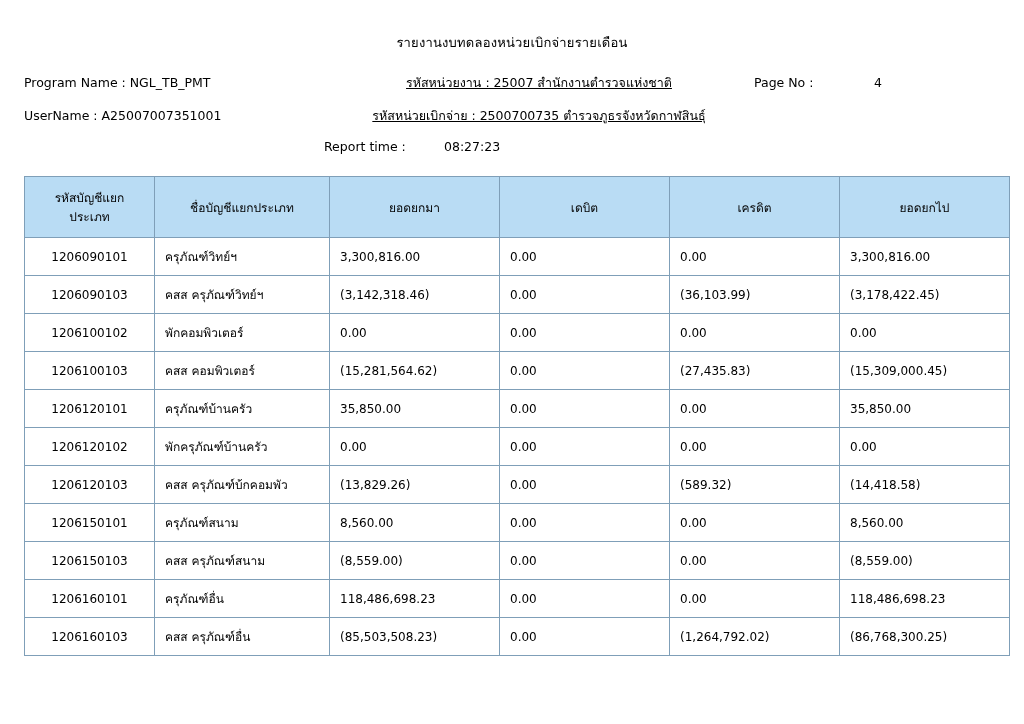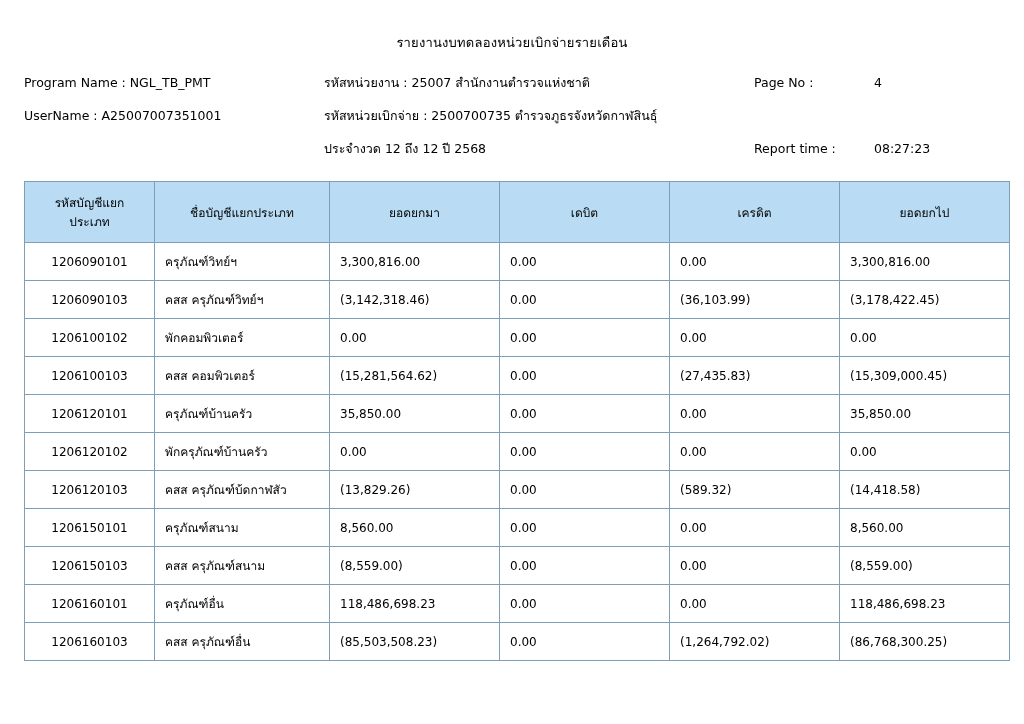--- a/index.html
+++ b/index.html
@@ -37,21 +37,22 @@
     margin-bottom: 13px;
     white-space: nowrap;
   }
   .meta-col-left {
     width: 300px;
     flex: 0 0 300px;
   }
   .meta-col-center {
     width: 430px;
     flex: 0 0 430px;
-    text-align: left;
+    text-align: center;
+    text-decoration: underline;
   }
   .meta-col-right {
     flex: 1 1 auto;
     display: flex;
   }
   .meta-right-label {
     width: 120px;
     flex: 0 0 120px;
   }
   .meta-right-value {
@@ -107,21 +108,20 @@
       </div>
     </div>
 
     <div class="meta-row">
       <div class="meta-col-left">UserName : A25007007351001</div>
       <div class="meta-col-center">รหัสหน่วยเบิกจ่าย : 2500700735 ตำรวจภูธรจังหวัดกาฬสินธุ์</div>
     </div>
 
     <div class="meta-row">
       <div class="meta-col-left"></div>
-      <div class="meta-col-center">ประจำงวด 12 ถึง 12 ปี 2568</div>
       <div class="meta-col-right">
         <div class="meta-right-label">Report time :</div>
         <div class="meta-right-value">08:27:23</div>
       </div>
     </div>
 
   </div>
 
   <table class="ledger">
     <colgroup>
@@ -186,21 +186,21 @@
         <tr>
           <td class="code">1206120102</td>
           <td class="name">พักครุภัณฑ์บ้านครัว</td>
           <td class="num">0.00</td>
           <td class="num">0.00</td>
           <td class="num">0.00</td>
           <td class="num">0.00</td>
         </tr>
         <tr>
           <td class="code">1206120103</td>
-          <td class="name">คสส ครุภัณฑ์บ้ดกาฬสัว</td>
+          <td class="name">คสส ครุภัณฑ์บ้กคอมพัว</td>
           <td class="num">(13,829.26)</td>
           <td class="num">0.00</td>
           <td class="num">(589.32)</td>
           <td class="num">(14,418.58)</td>
         </tr>
         <tr>
           <td class="code">1206150101</td>
           <td class="name">ครุภัณฑ์สนาม</td>
           <td class="num">8,560.00</td>
           <td class="num">0.00</td>

